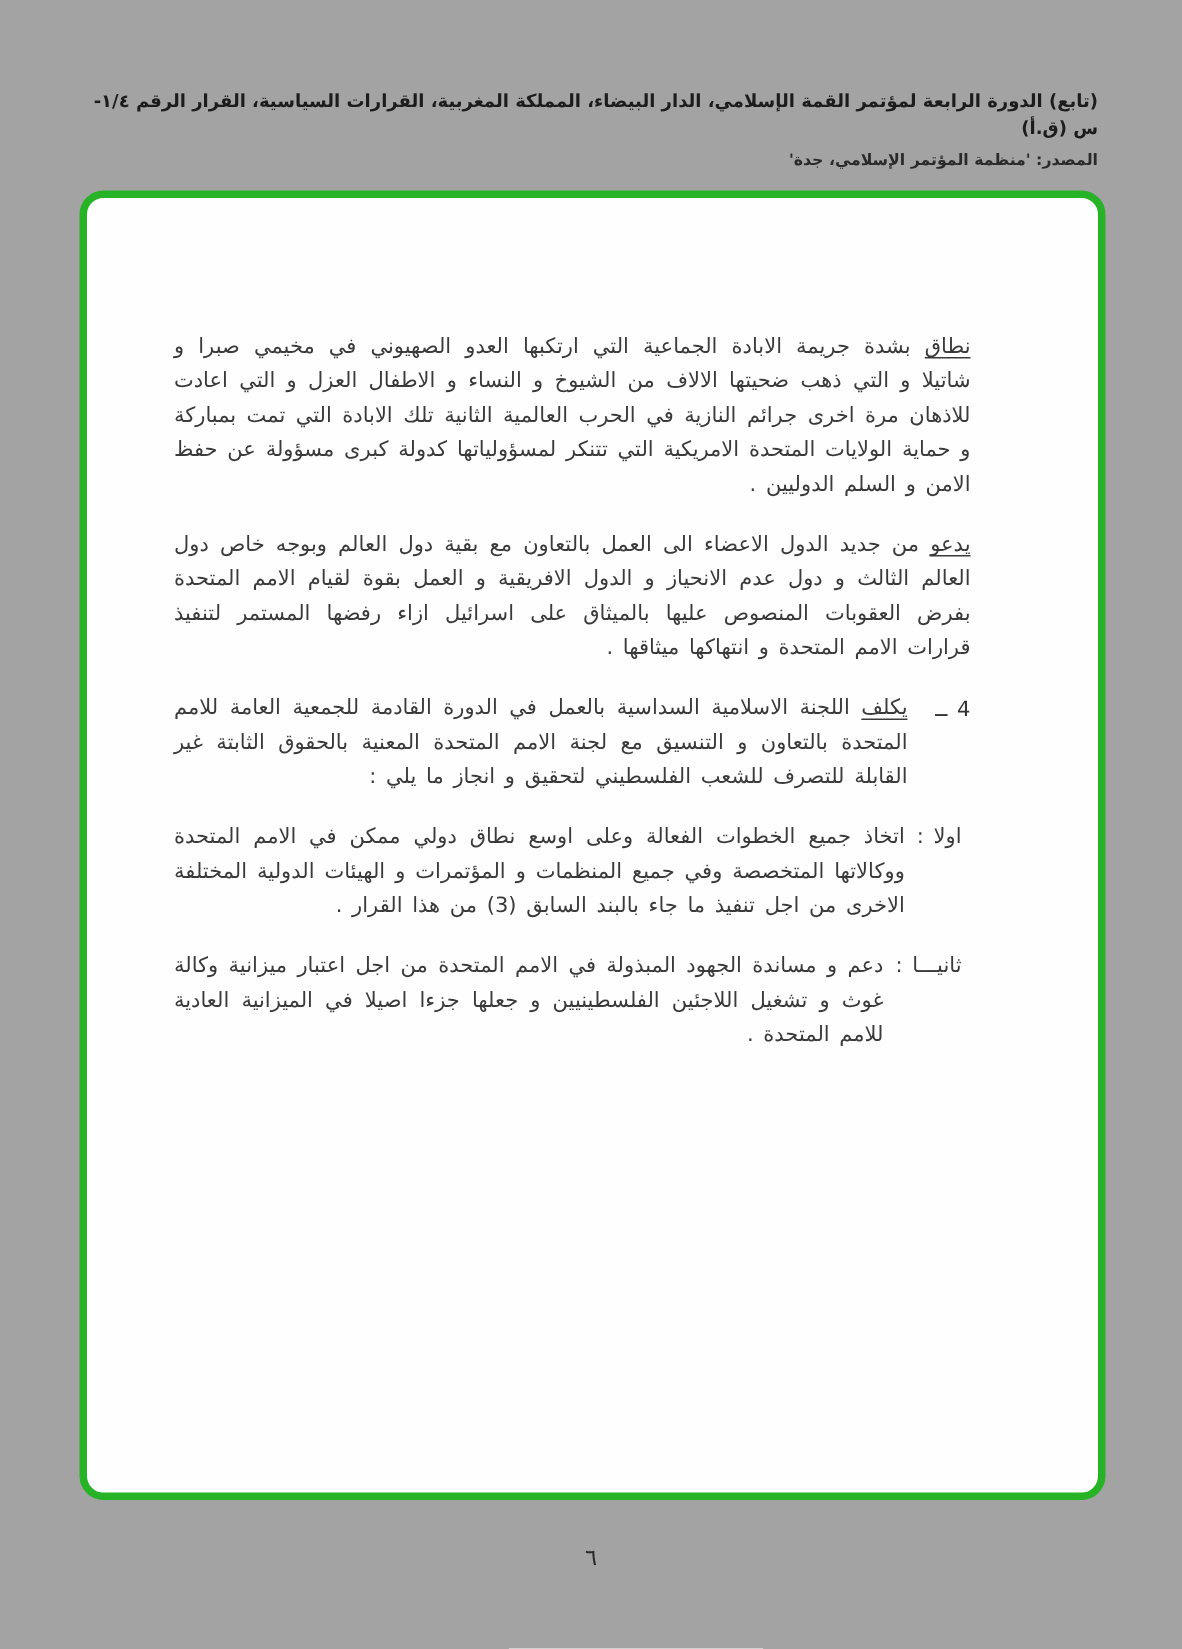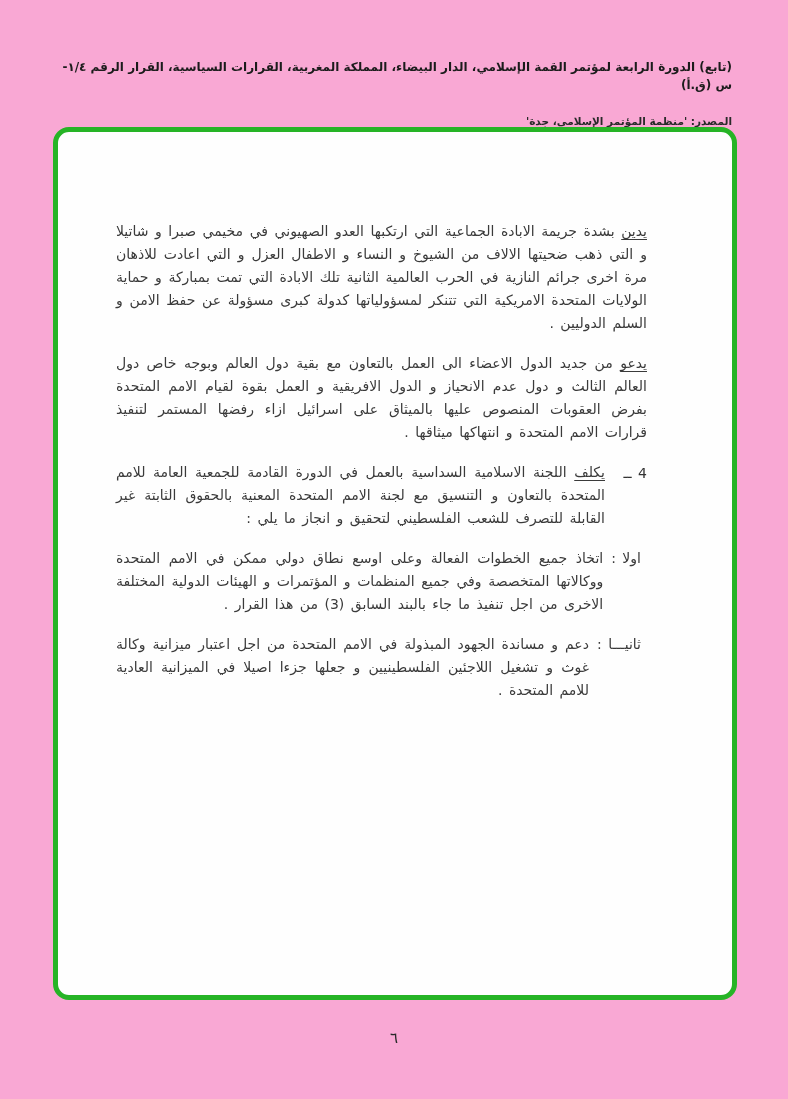--- a/index.html
+++ b/index.html
@@ -6,36 +6,36 @@
   html,body { background:#ffffff; }
   body {
     width:788px; height:1099px;
     font-family:"DejaVu Sans", sans-serif;
     color:#2e2e2e;
     position:relative;
     overflow:hidden;
   }
   .page {
     position:absolute; inset:0;
-    background:#f9a8d4;
+    background:#a3a3a3;
     direction:rtl;
   }
   
   .doc-header {
     position:absolute; top:58px; right:56px; left:56px;
     text-align:right;
   }
   .doc-title {
     font-size:12px; font-weight:bold;
     color:#1c1c1c;
     letter-spacing:0.2px;
     line-height:1.5;
   }
   .doc-source {
-    margin-top:21px;
+    margin-top:7px;
     font-size:10.5px; font-weight:bold;
     color:#2a2a2a;
   }
   
   .scan-box {
     position:absolute;
     top:127px; right:51px;
     width:684px; height:873px;
     border:5px solid #26b426;
     border-radius:16px;
@@ -102,21 +102,21 @@
   <div class="doc-header">
     <div class="doc-title">(تابع) الدورة الرابعة لمؤتمر القمة الإسلامي، الدار البيضاء، المملكة المغربية، القرارات السياسية، القرار الرقم ١/٤-س (ق.أ)</div>
     <div class="doc-source">المصدر:  'منظمة المؤتمر الإسلامي، جدة'</div>
   </div>
 
   <div class="scan-box">
     <div class="scan-content">
 
       <div class="para">
         <div class="body">
-          <span class="lead">يدين</span>
+          <span class="lead">نطاق</span>
           <span>بشدة جريمة الابادة الجماعية التي ارتكبها العدو الصهيوني في مخيمي صبرا و شاتيلا و التي ذهب ضحيتها الالاف من الشيوخ و النساء و الاطفال العزل و التي اعادت للاذهان مرة اخرى جرائم النازية في الحرب العالمية الثانية تلك الابادة التي تمت بمباركة و حماية الولايات المتحدة الامريكية التي تتنكر لمسؤولياتها كدولة كبرى مسؤولة عن حفظ الامن و السلم الدوليين .</span>
         </div>
       </div>
 
       <div class="para">
         <div class="body">
           <span class="lead">يدعو</span>
           <span>من جديد الدول الاعضاء الى العمل بالتعاون مع بقية دول العالم وبوجه خاص دول العالم الثالث و دول عدم الانحياز و الدول الافريقية و العمل بقوة لقيام الامم المتحدة بفرض العقوبات المنصوص عليها بالميثاق على اسرائيل ازاء رفضها المستمر لتنفيذ قرارات الامم المتحدة و انتهاكها ميثاقها .</span>
         </div>
       </div>

